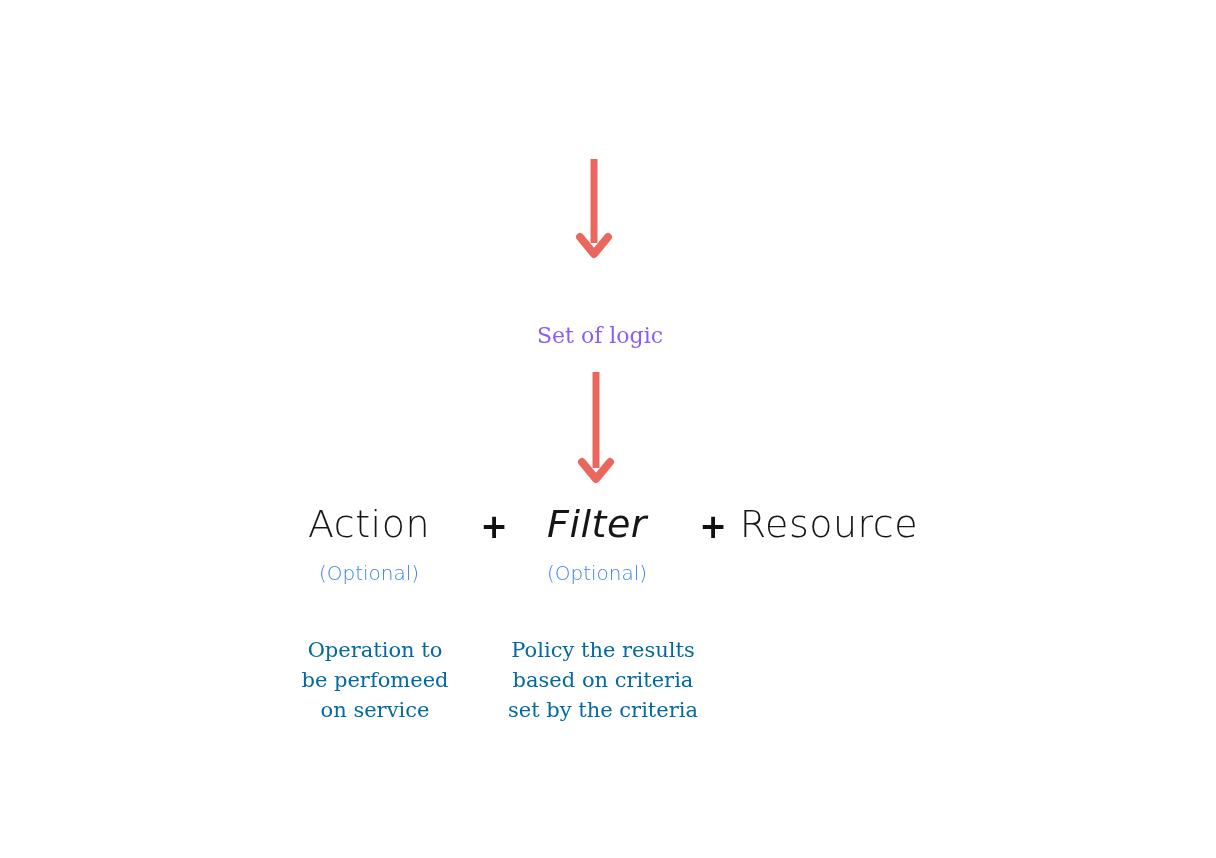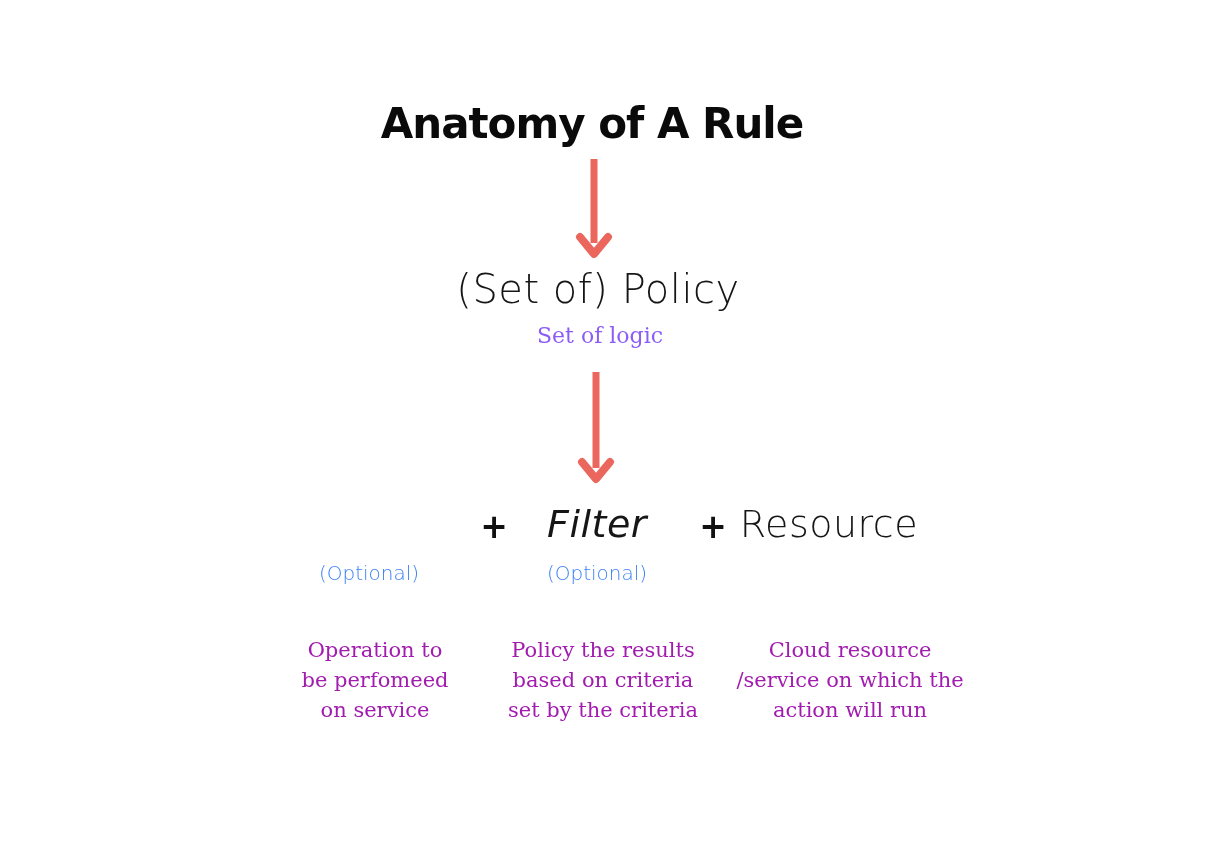--- a/index.html
+++ b/index.html
@@ -70,67 +70,61 @@
   }
   .optional.c0 { left: 369px; }
   .optional.c1 { left: 597px; }
 
   .desc {
     top: 635px;
     font-family: "DejaVu Serif", "Liberation Serif", serif;
     font-size: 21px;
     line-height: 30px;
     text-align: center;
-    color: #a21caf;
+    color: #0369a1;
   }
   .desc.c0 { left: 375px; }
   .desc.c1 { left: 603px; }
   .desc.c2 { left: 850px; }
 
   .arrow-svg { position: absolute; }
 </style>
 </head>
 <body>
 
 <div class="canvas">
 
-  <div class="abs cx title">Anatomy of A Rule</div>
 
   <svg class="arrow-svg" style="left:572px; top:155px;" width="44" height="104" viewBox="0 0 44 104" aria-hidden="true">
     <line x1="22" y1="4" x2="22" y2="88" stroke-width="7" stroke="#EB675E"></line>
     <path d="M8 82 L22 99 L36 82" fill="none" stroke-width="8" stroke-linecap="round" stroke-linejoin="round" stroke="#EB675E"></path>
   </svg>
 
-  <div class="abs cx policy-label">(Set of) Policy</div>
   <div class="abs cx policy-sub">Set of logic</div>
 
   <svg class="arrow-svg" style="left:574px; top:368px;" width="44" height="116" viewBox="0 0 44 116" aria-hidden="true">
     <line x1="22" y1="4" x2="22" y2="100" stroke-width="7" stroke="#EB675E"></line>
     <path d="M8 94 L22 111 L36 94" fill="none" stroke-width="8" stroke-linecap="round" stroke-linejoin="round" stroke="#EB675E"></path>
   </svg>
 
+  <div class="abs cx comp-label c0">Action</div>
   <div class="abs cx plus p0">+</div>
   <div class="abs cx comp-label c1">Filter</div>
   <div class="abs cx plus p1">+</div>
   <div class="abs cx comp-label c2">Resource</div>
 
   <div class="abs cx optional c0">(Optional)</div>
   <div class="abs cx optional c1">(Optional)</div>
 
   <div class="abs cx desc c0">
     <div>Operation to</div>
     <div>be perfomeed</div>
     <div>on service</div>
   </div>
 
   <div class="abs cx desc c1">
     <div>Policy the results</div>
     <div>based on criteria</div>
     <div>set by the criteria</div>
   </div>
 
-  <div class="abs cx desc c2">
-    <div>Cloud resource</div>
-    <div>/service on which the</div>
-    <div>action will run</div>
-  </div>
 
 </div>
 
 </body></html>

